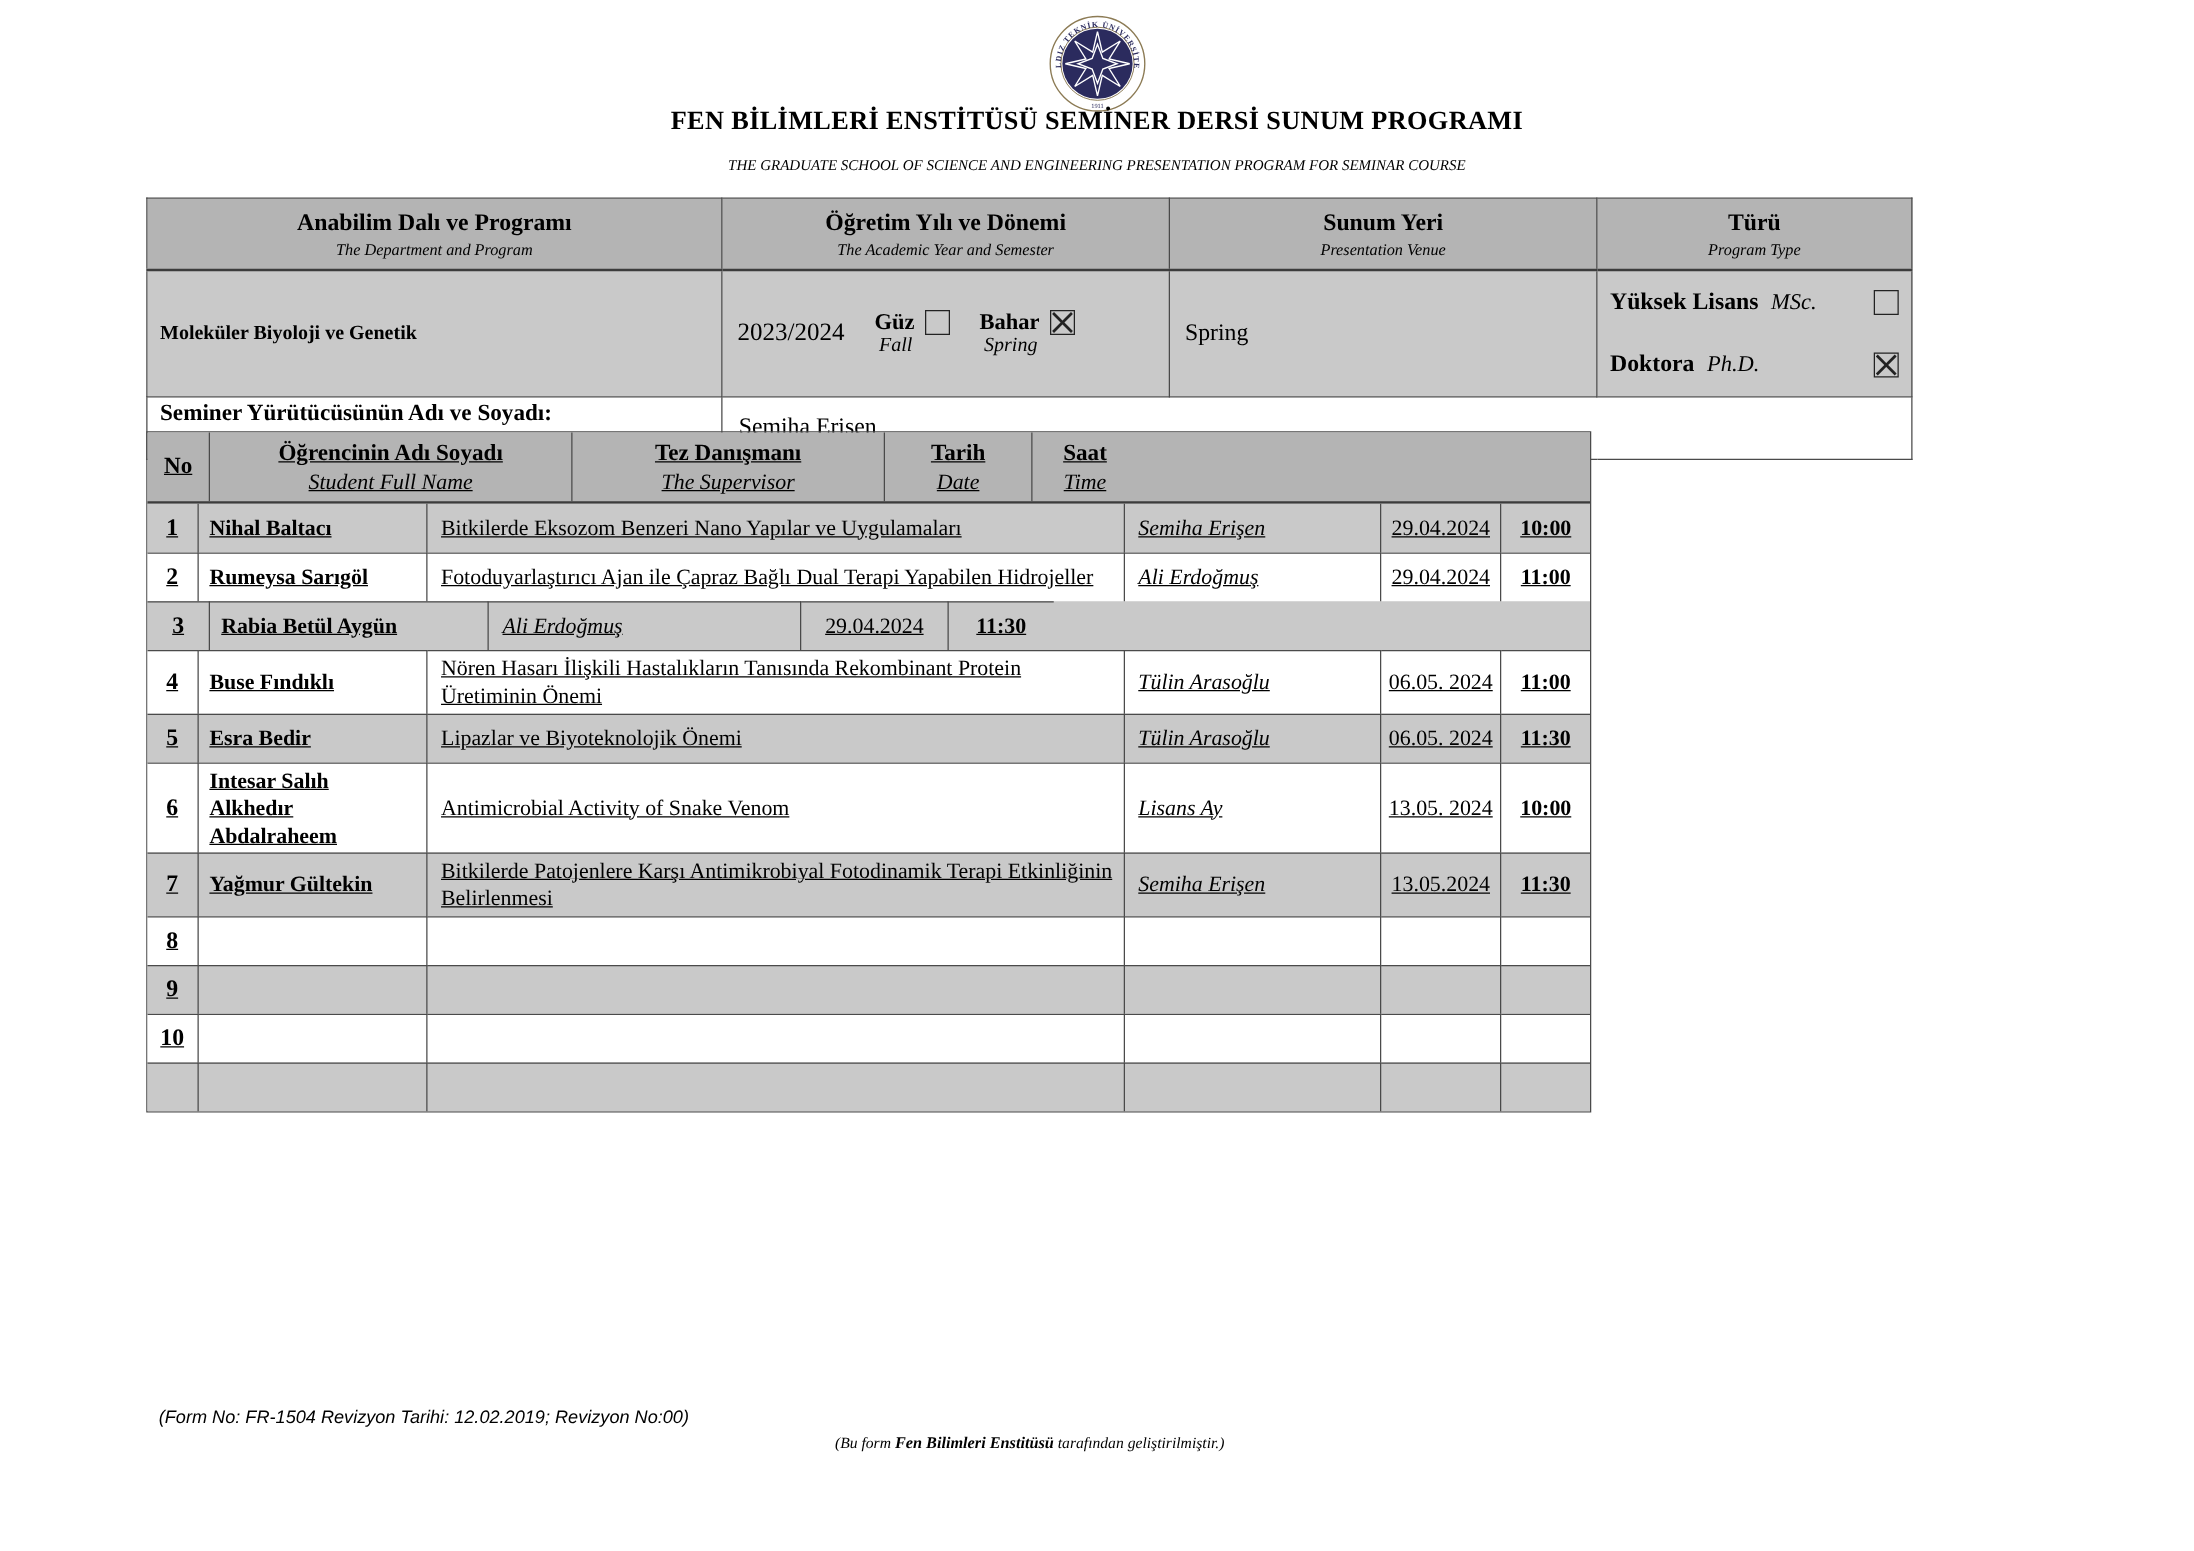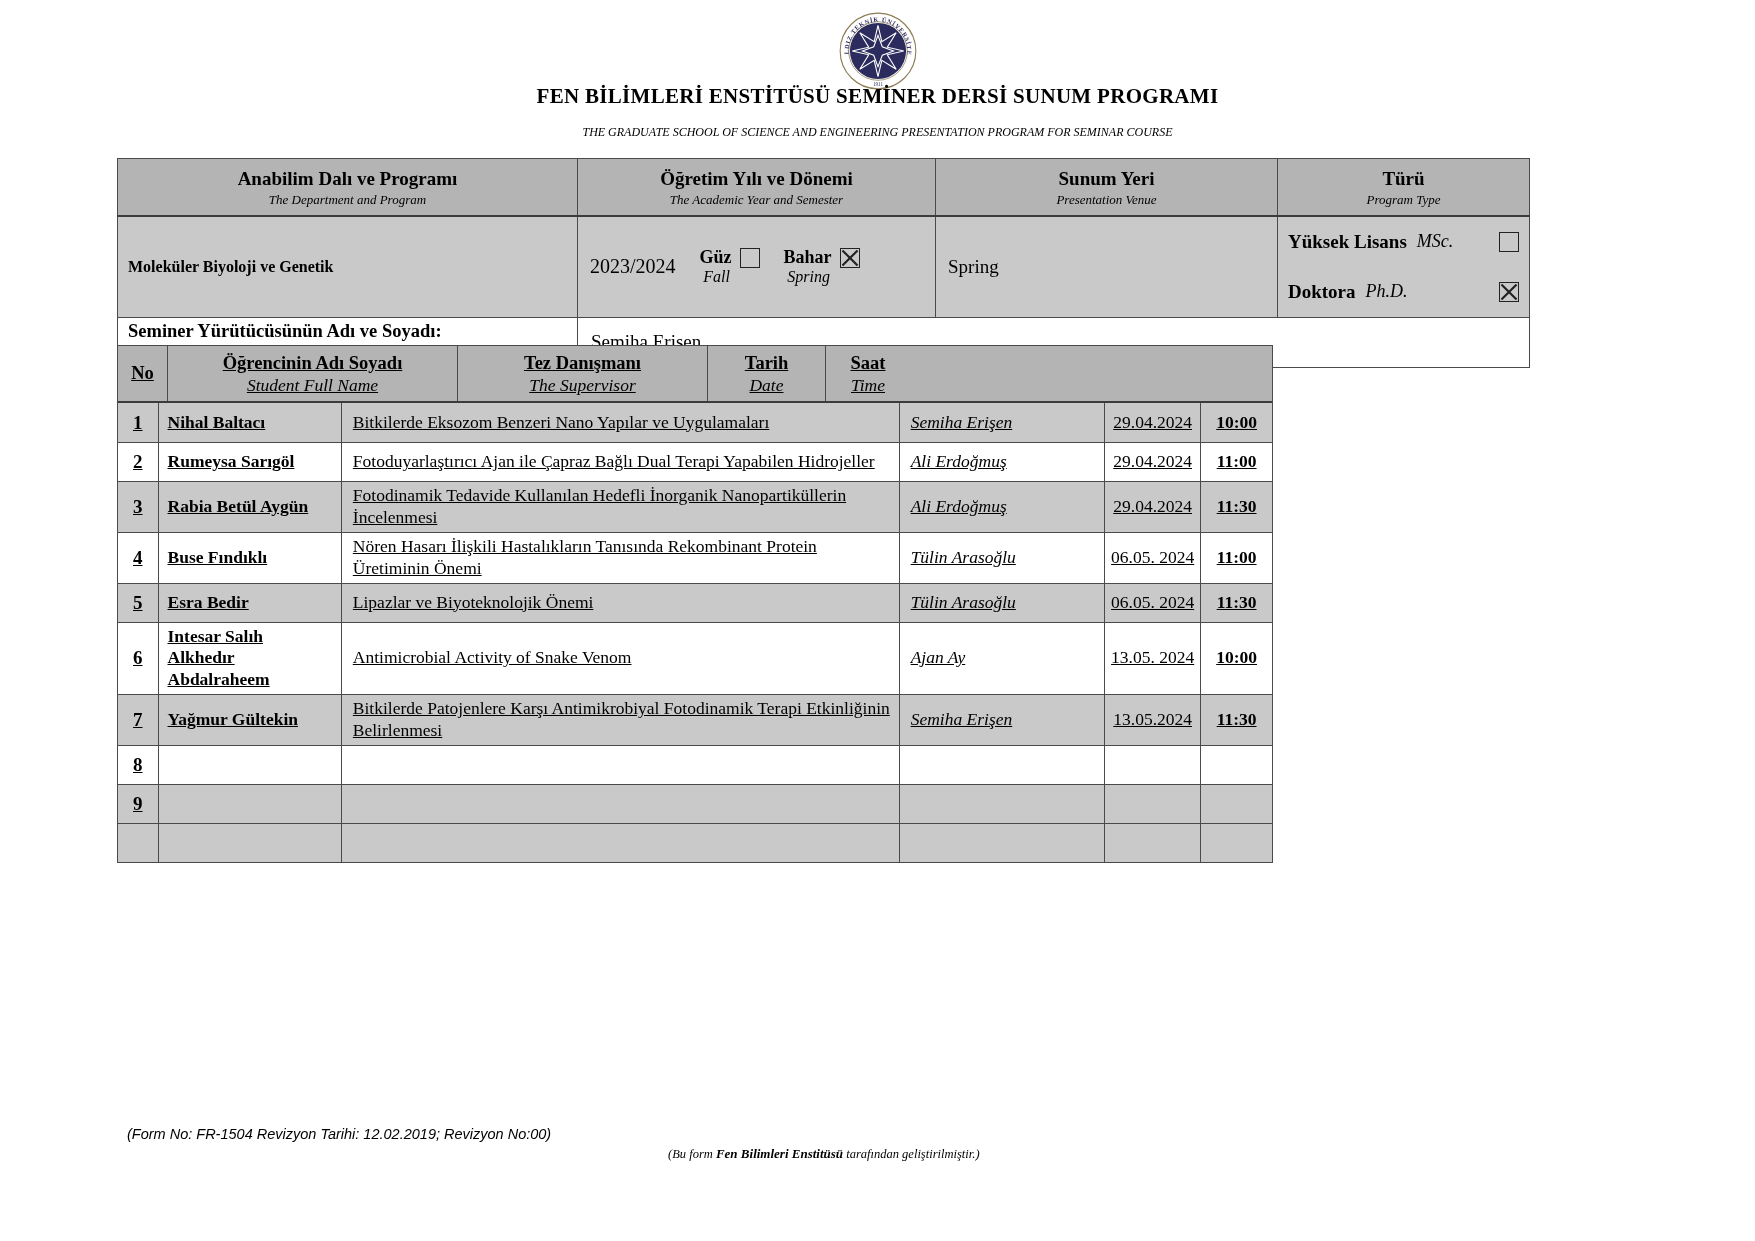--- a/index.html
+++ b/index.html
@@ -254,23 +254,20 @@
             <span>11:00</span>
           </div>
         </div>
         <div class="srow gray">
           <div class="c no">
             <span>3</span>
           </div>
           <div class="c name">
             <span>Rabia Betül Aygün</span>
           </div>
-          <div class="c topic">
-            <span>Fotodinamik Tedavide Kullanılan Hedefli İnorganik Nanopartiküllerin İncelenmesi</span>
-          </div>
           <div class="c sup">
             <span>Ali Erdoğmuş</span>
           </div>
           <div class="c date">
             <span>29.04.2024</span>
           </div>
           <div class="c time">
             <span>11:30</span>
           </div>
         </div>
@@ -318,21 +315,21 @@
           <div class="c no">
             <span>6</span>
           </div>
           <div class="c name">
             <span>Intesar Salıh Alkhedır Abdalraheem</span>
           </div>
           <div class="c topic">
             <span>Antimicrobial Activity of Snake Venom</span>
           </div>
           <div class="c sup">
-            <span>Ajan Ay</span>
+            <span>Lisans Ay</span>
           </div>
           <div class="c date">
             <span>13.05. 2024</span>
           </div>
           <div class="c time">
             <span>10:00</span>
           </div>
         </div>
         <div class="srow gray">
           <div class="c no">
@@ -370,20 +367,40 @@
           <div class="c date">
             <span></span>
           </div>
           <div class="c time">
             <span></span>
           </div>
         </div>
         <div class="srow gray">
           <div class="c no">
             <span>9</span>
+          </div>
+          <div class="c name">
+            <span></span>
+          </div>
+          <div class="c topic">
+            <span></span>
+          </div>
+          <div class="c sup">
+            <span></span>
+          </div>
+          <div class="c date">
+            <span></span>
+          </div>
+          <div class="c time">
+            <span></span>
+          </div>
+        </div>
+        <div class="srow white">
+          <div class="c no">
+            <span>10</span>
           </div>
           <div class="c name">
             <span></span>
           </div>
           <div class="c topic">
             <span></span>
           </div>
           <div class="c sup">
             <span></span>
           </div>

